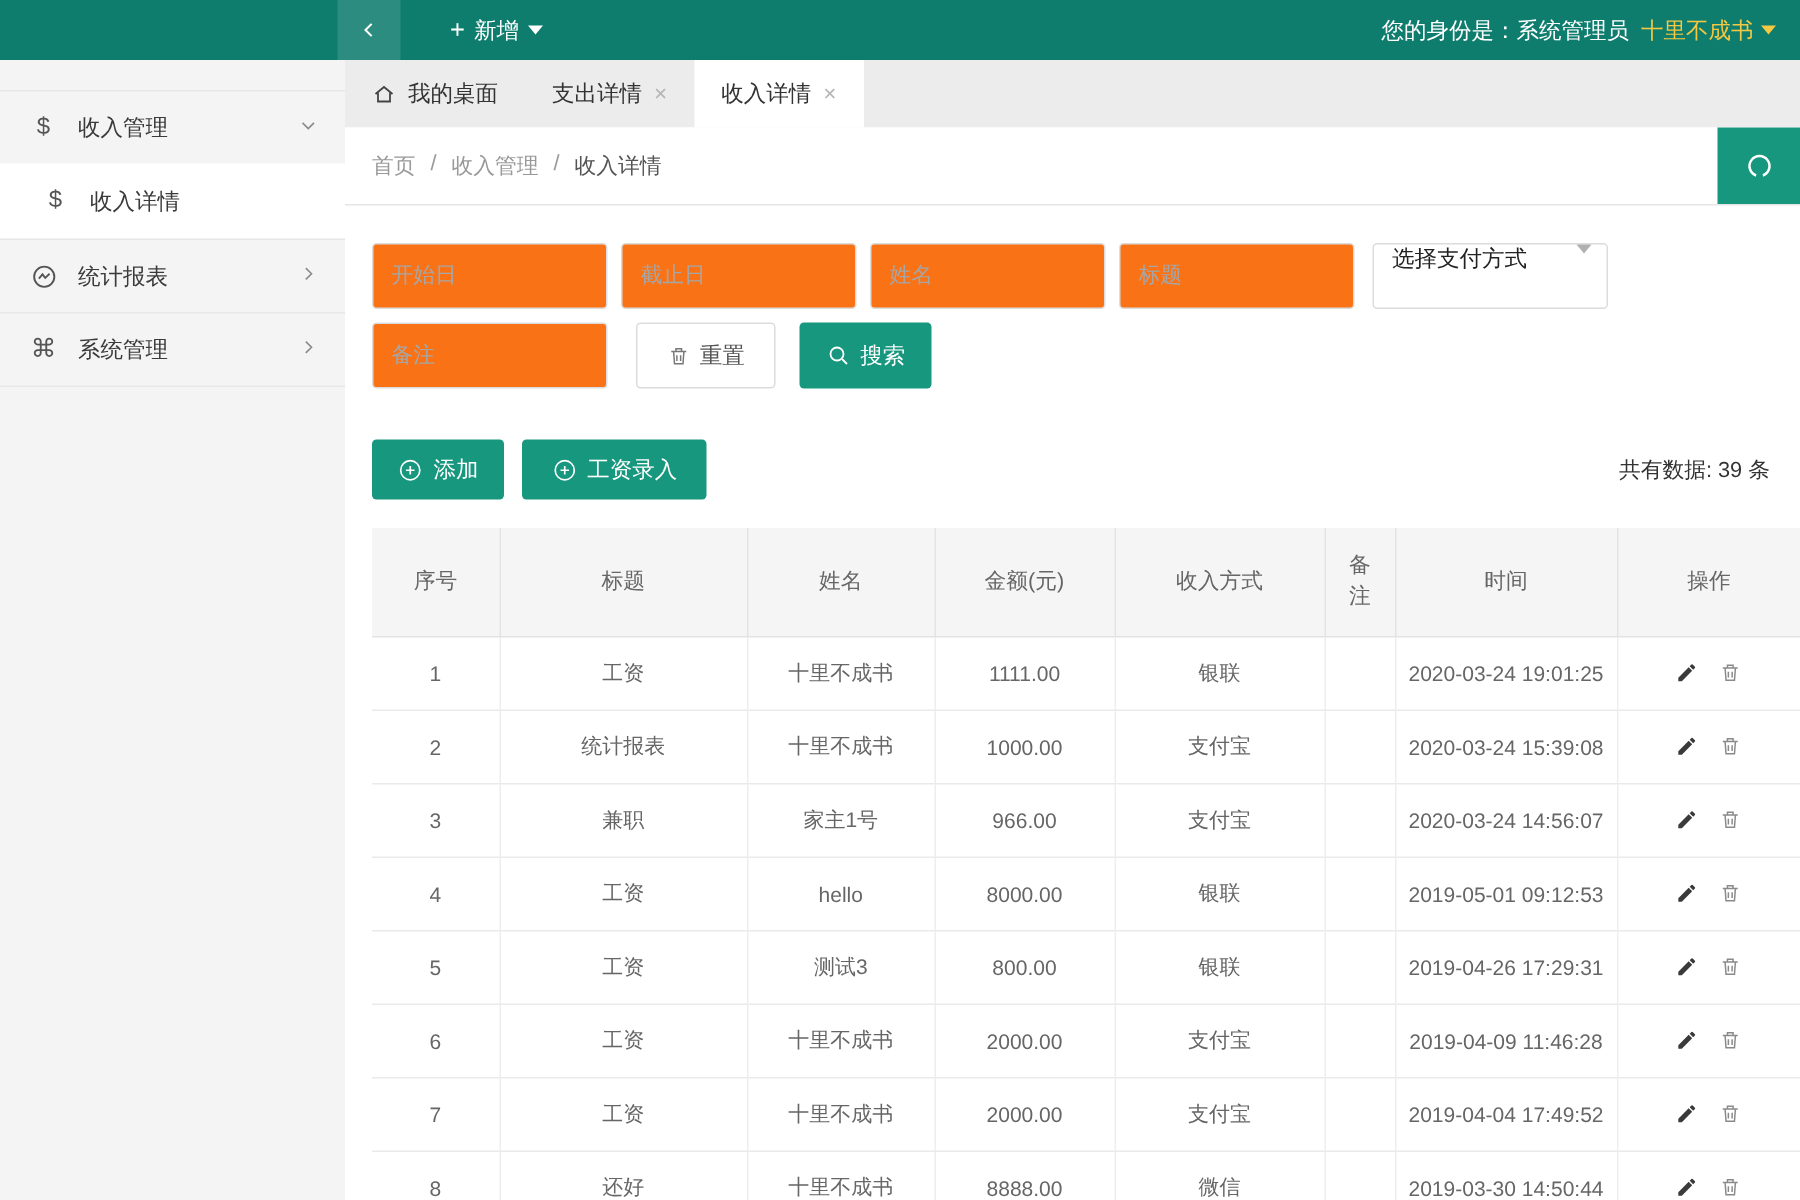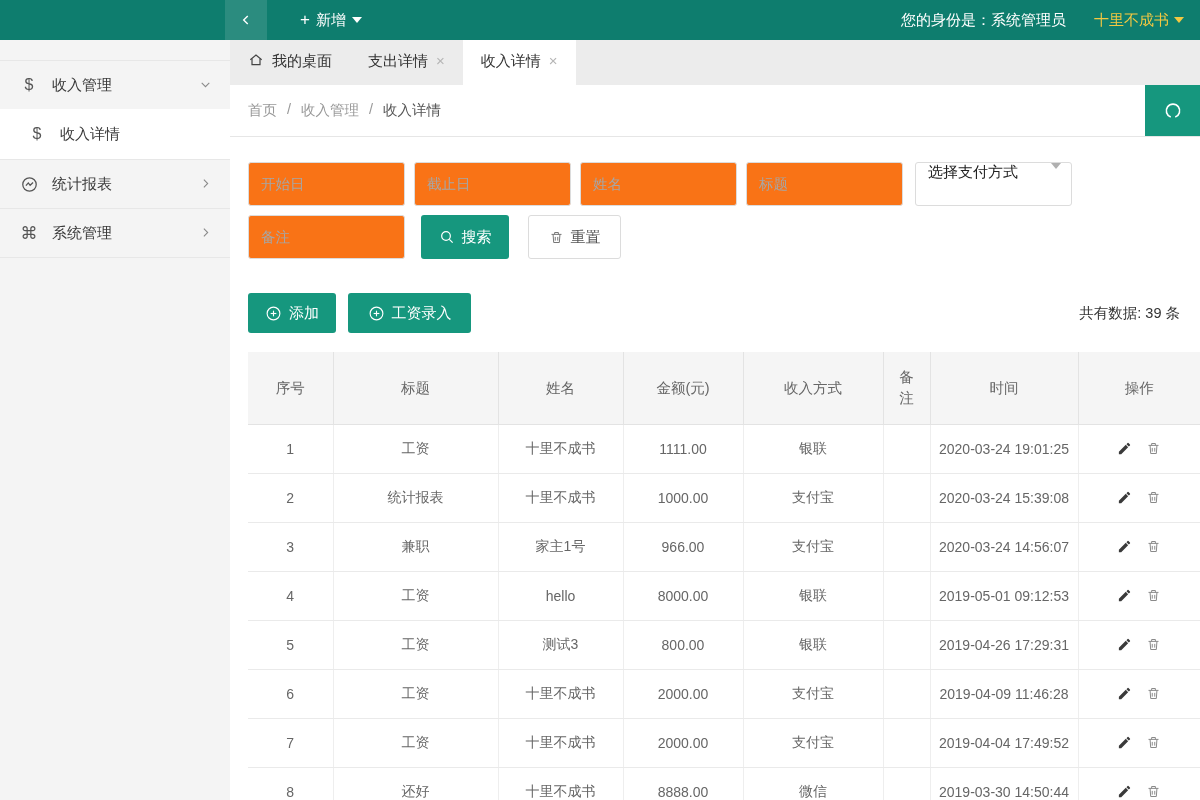--- a/index.html
+++ b/index.html
@@ -8,21 +8,21 @@
 
   
   .topbar { position:absolute; top:0; left:0; right:0; height:40px;
     background:#0E7D6E; display:flex; align-items:center; color:#fff; }
   .app-title { font-size:19px; font-weight:700; padding-left:14px; letter-spacing:0.5px; }
   .collapse-btn { position:absolute; left:225px; top:0; width:42px; height:40px;
     background:rgba(255,255,255,0.12); display:flex; align-items:center; justify-content:center; cursor:pointer; }
   .add-menu { position:absolute; left:300px; top:0; height:40px; display:flex;
     align-items:center; gap:6px; font-size:15px; cursor:pointer; }
   .topbar-right { position:absolute; right:16px; top:0; height:40px; display:flex;
-    align-items:center; gap:28px; font-size:15px; }
+    align-items:center; gap:8px; font-size:15px; }
   .username { color:#F3C842; display:flex; align-items:center; gap:5px; cursor:pointer; }
   .caret-down { width:0; height:0; border-left:5px solid transparent; border-right:5px solid transparent;
     border-top:6px solid currentColor; display:inline-block; }
 
   
   .sidebar { position:absolute; top:40px; left:0; bottom:0; width:230px;
     background:#F4F4F4; padding-top:20px; }
   .side-item { height:48px; display:flex; align-items:center; padding:0 18px;
     font-size:15px; color:#3a3a3a; cursor:pointer; }
   .side-item .mi { width:22px; display:flex; justify-content:center; color:#555; flex:0 0 22px; }
@@ -30,21 +30,21 @@
   .side-item .chev { color:#8a8a8a; }
   .side-divider { height:1px; background:#E7E7E7; margin:0; }
   .side-sub { height:50px; background:#fff; padding-left:26px; }
   .dollar-glyph { font-size:16px; color:#555; }
   .cmd-glyph { font-size:17px; color:#555; }
 
   
   .main { position:absolute; top:40px; left:230px; right:0; bottom:0; background:#fff; }
 
   .tabbar { height:45px; background:#ECECEC; display:flex; align-items:stretch; }
-  .tab { display:flex; align-items:flex-start; gap:8px; padding:12px 18px; font-size:15px;
+  .tab { display:flex; align-items:center; gap:8px; padding:0 18px; font-size:15px;
     color:#333; cursor:pointer; }
   .tab.active { background:#fff; }
   .tab .close-x { color:#b5b5b5; font-size:15px; cursor:pointer; }
   .tab .home-ic { color:#444; display:flex; }
 
   .crumb-row { position:relative; height:52px; background:#fff; border-bottom:1px solid #E6E6E6;
     display:flex; align-items:center; padding-left:18px; }
   .crumb { font-size:14.5px; color:#999; display:flex; gap:10px; align-items:flex-start; }
   .crumb .last { color:#555; }
   .refresh-btn { position:absolute; right:0; top:0; width:55px; height:51px;
@@ -203,39 +203,39 @@
       <input class="f-input" type="text" placeholder="截止日" style="">
       <input class="f-input" type="text" placeholder="姓名" style="">
       <input class="f-input" type="text" placeholder="标题" style="">
       <div class="f-select">
         <span>选择支付方式</span>
         <span class="caret-down sel-caret"></span>
       </div>
     </div>
     <div class="filter-row">
       <input class="f-input" type="text" placeholder="备注" style="">
-      <button class="btn btn-teal btn-search">
-        <span style="display:flex;">
-          <svg width="16" height="16" viewBox="0 0 24 24" fill="none" stroke="#fff" stroke-width="1.8">
-              <circle cx="10.5" cy="10.5" r="6.5"></circle>
-              <line x1="15.5" y1="15.5" x2="20.5" y2="20.5"></line>
-            </svg>
-        </span>
-        <span>搜索</span>
-      </button>
       <button class="btn btn-reset">
         <span style="display:flex;">
           <svg width="15" height="15" viewBox="0 0 24 24" fill="none" stroke="#777" stroke-width="1.6">
               <path d="M4 7h16"></path>
               <path d="M9 7V4h6v3"></path>
               <path d="M6.5 7l1 13h9l1-13"></path>
               <path d="M10 11v6M14 11v6"></path>
             </svg>
         </span>
         <span>重置</span>
+      </button>
+      <button class="btn btn-teal btn-search">
+        <span style="display:flex;">
+          <svg width="16" height="16" viewBox="0 0 24 24" fill="none" stroke="#fff" stroke-width="1.8">
+              <circle cx="10.5" cy="10.5" r="6.5"></circle>
+              <line x1="15.5" y1="15.5" x2="20.5" y2="20.5"></line>
+            </svg>
+        </span>
+        <span>搜索</span>
       </button>
     </div>
   </div>
 
   <div class="action-row">
     <button class="btn btn-teal btn-add">
       <span style="display:flex;">
         <svg width="17" height="17" viewBox="0 0 24 24" fill="none" stroke="#fff" stroke-width="1.6">
             <circle cx="12" cy="12" r="9"></circle>
             <line x1="12" y1="8" x2="12" y2="16"></line>

